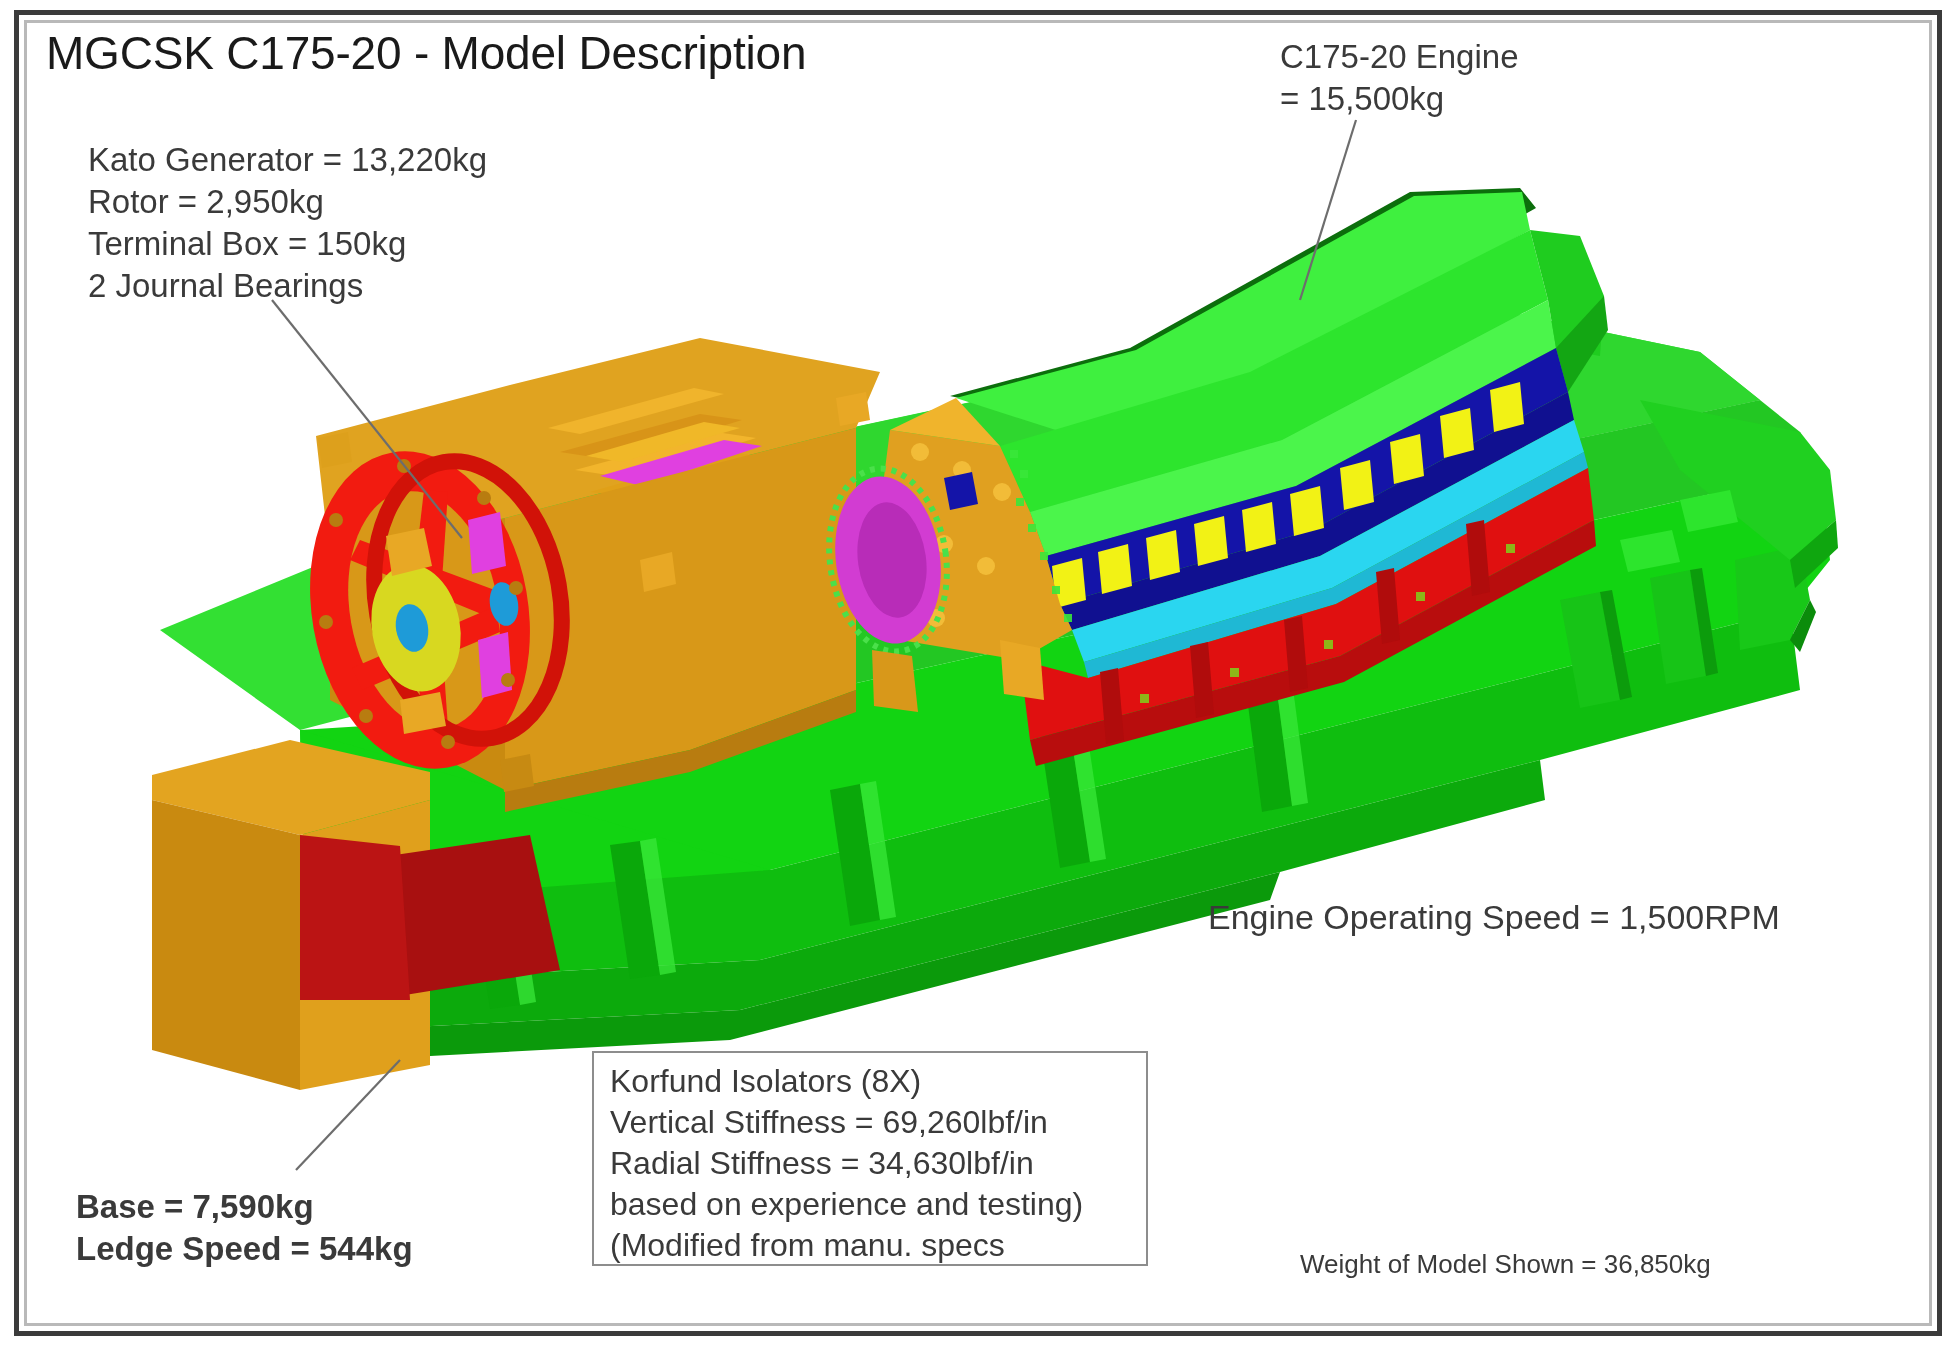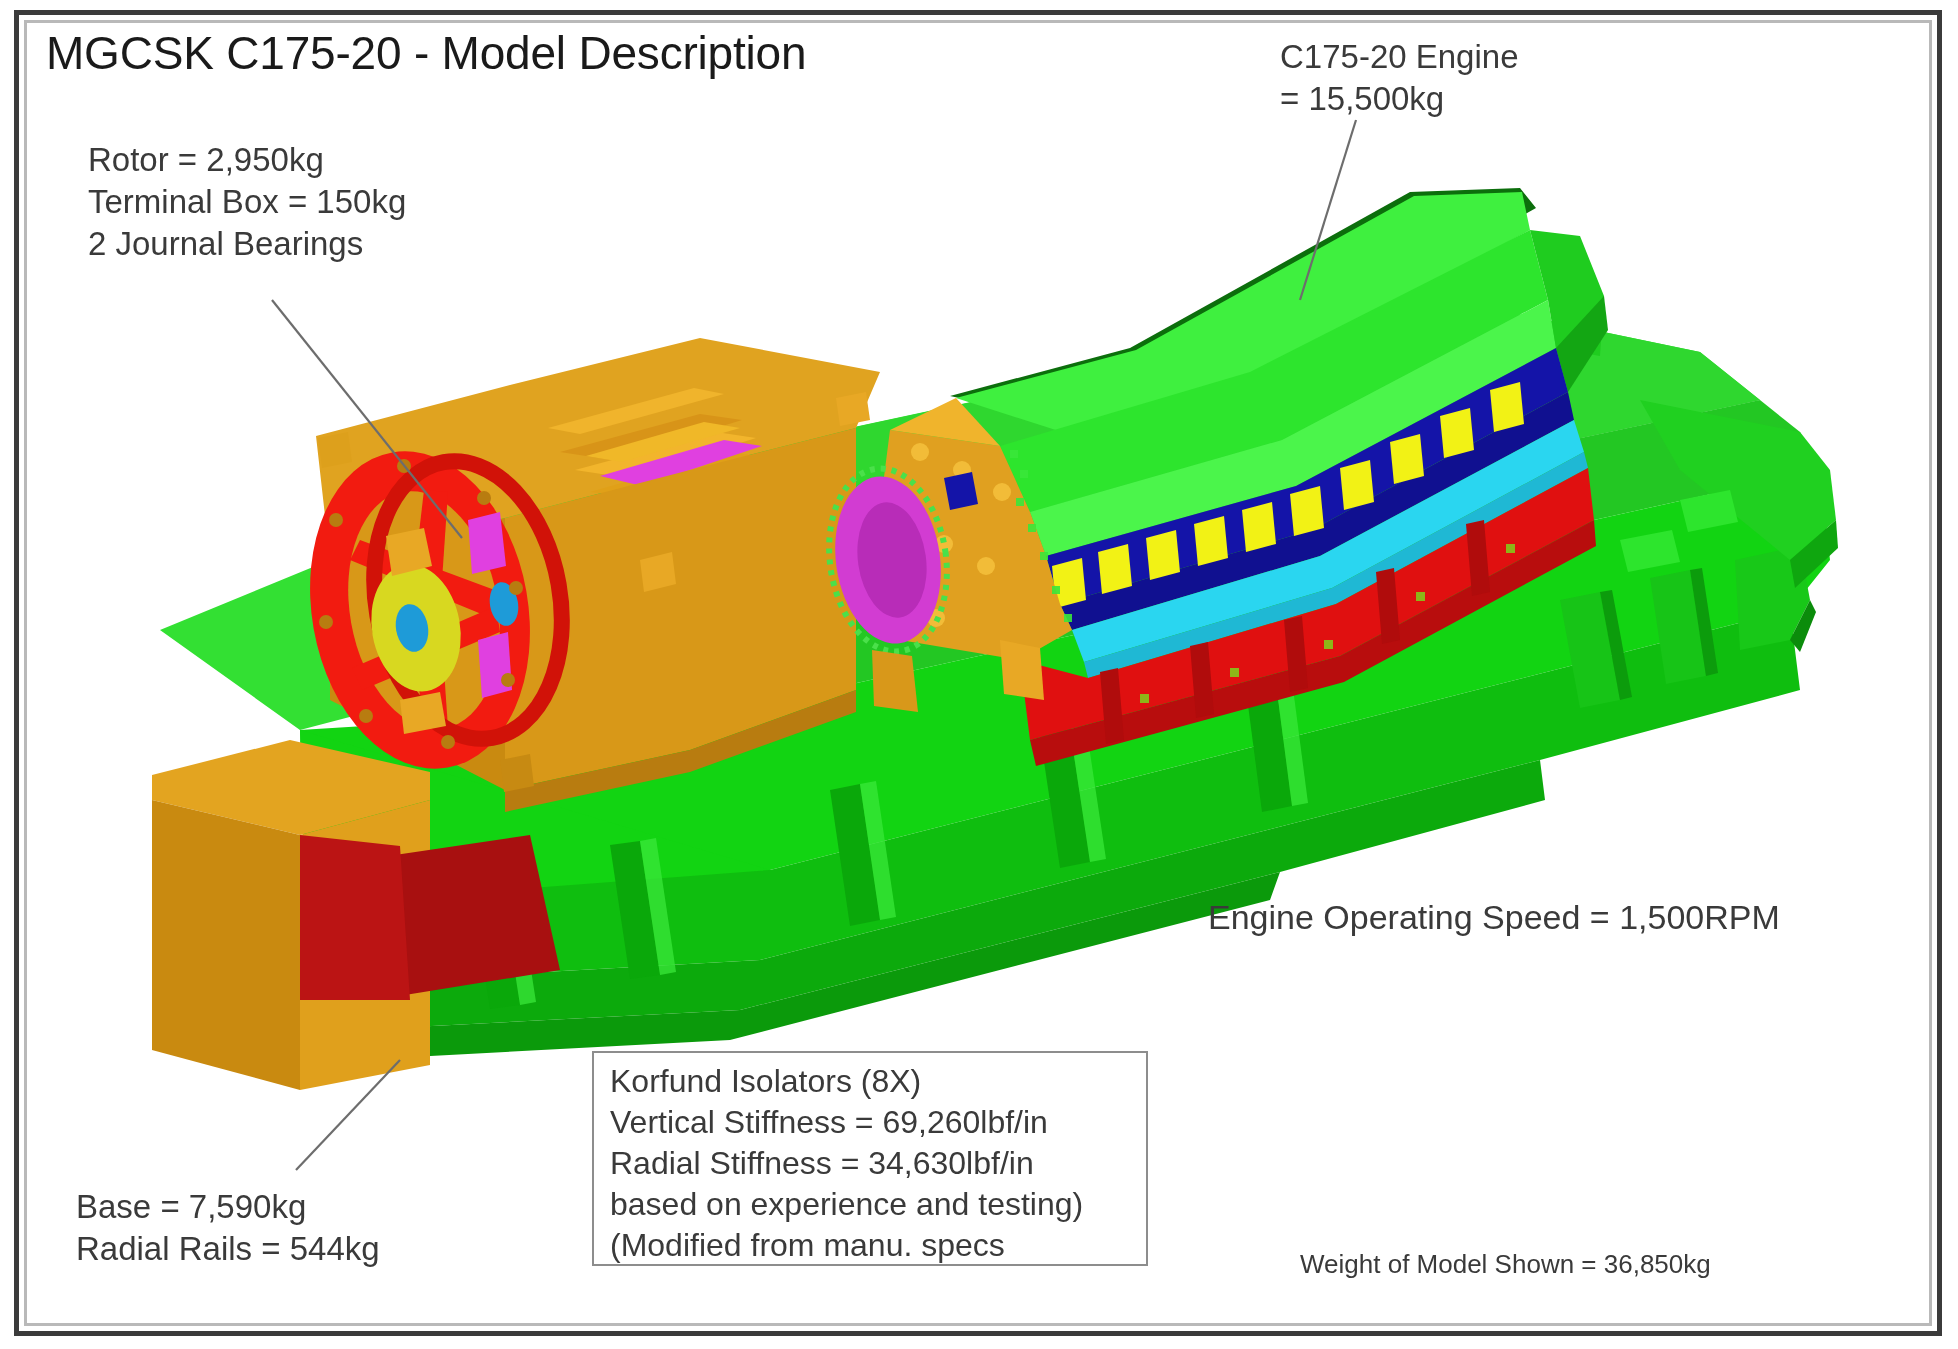--- a/index.html
+++ b/index.html
@@ -47,21 +47,21 @@
     position:absolute;
     font-size:33px;
     line-height:42px;
     color:#3a3a3a;
     white-space:nowrap;
   }
   .note div{white-space:nowrap;}
 
   #note-generator{ left:88px; top:139px; }
   #note-engine{ left:1280px; top:36px; }
-  #note-base{ left:76px; top:1186px; }
+  #note-base{ left:76px; top:1186px;font-weight:bold; }
   #note-speed{ left:1208px; top:896px; font-size:34px;}
   #note-weight{ left:1300px; top:1243px; font-size:26px;}
 
   
   #korfund-box{
     position:absolute;
     left:592px; top:1051px;
     width:556px; height:215px;
     border:2px solid #8d8d8d;
     background:#ffffff;
@@ -313,33 +313,34 @@
     <path class="lead" d="M 1356,120 L 1300,300"></path>
     <path class="lead" d="M 296,1170 L 400,1060"></path>
   </svg>
 
   <div class="frame-outer"></div>
   <div class="frame-inner"></div>
 
   <div class="title">MGCSK C175-20 - Model Description</div>
 
   <div class="note" id="note-generator">
+    <div>Kato Generator = 13,220kg</div>
     <div>Rotor = 2,950kg</div>
     <div>Terminal Box = 150kg</div>
     <div>2 Journal Bearings</div>
   </div>
 
   <div class="note" id="note-engine">
     <div>C175-20 Engine</div>
     <div>= 15,500kg</div>
   </div>
 
   <div class="note" id="note-base">
     <div>Base = 7,590kg</div>
-    <div>Radial Rails = 544kg</div>
+    <div>Ledge Speed = 544kg</div>
   </div>
 
   <div class="note" id="note-speed">Engine Operating Speed = 1,500RPM</div>
 
   <div class="note" id="note-weight">Weight of Model Shown = 36,850kg</div>
 
   <div id="korfund-box">
     <div class="lines">
       <div>Korfund Isolators (8X)</div>
       <div>Vertical Stiffness = 69,260lbf/in</div>

